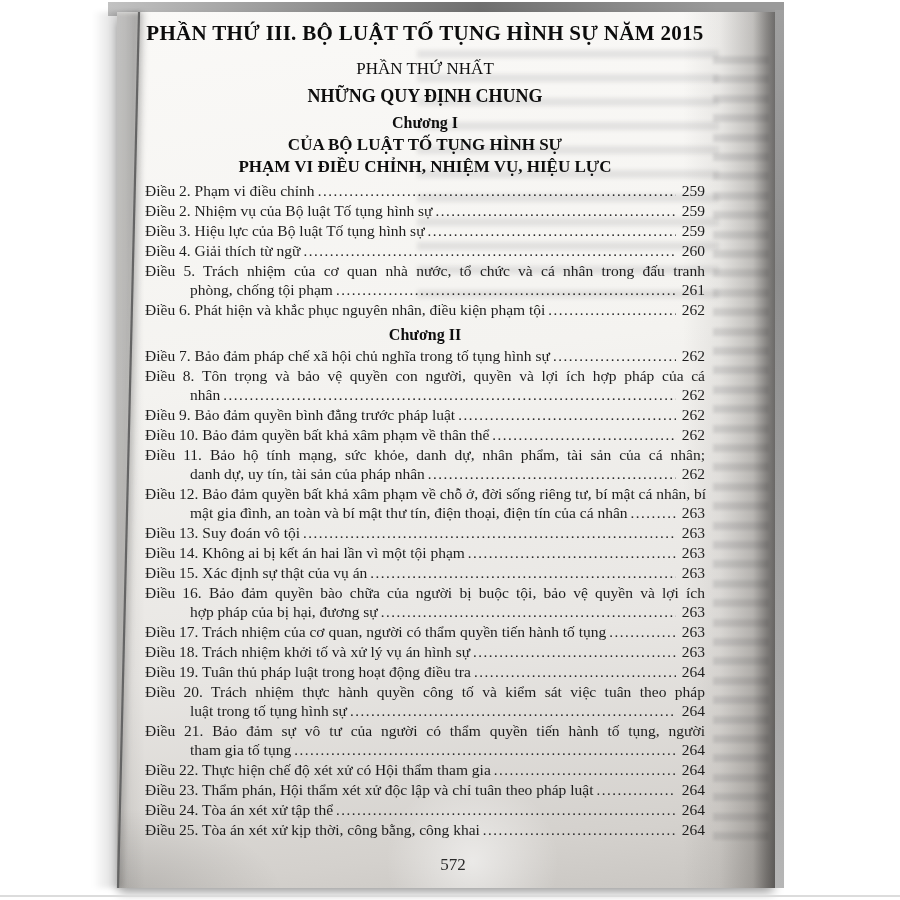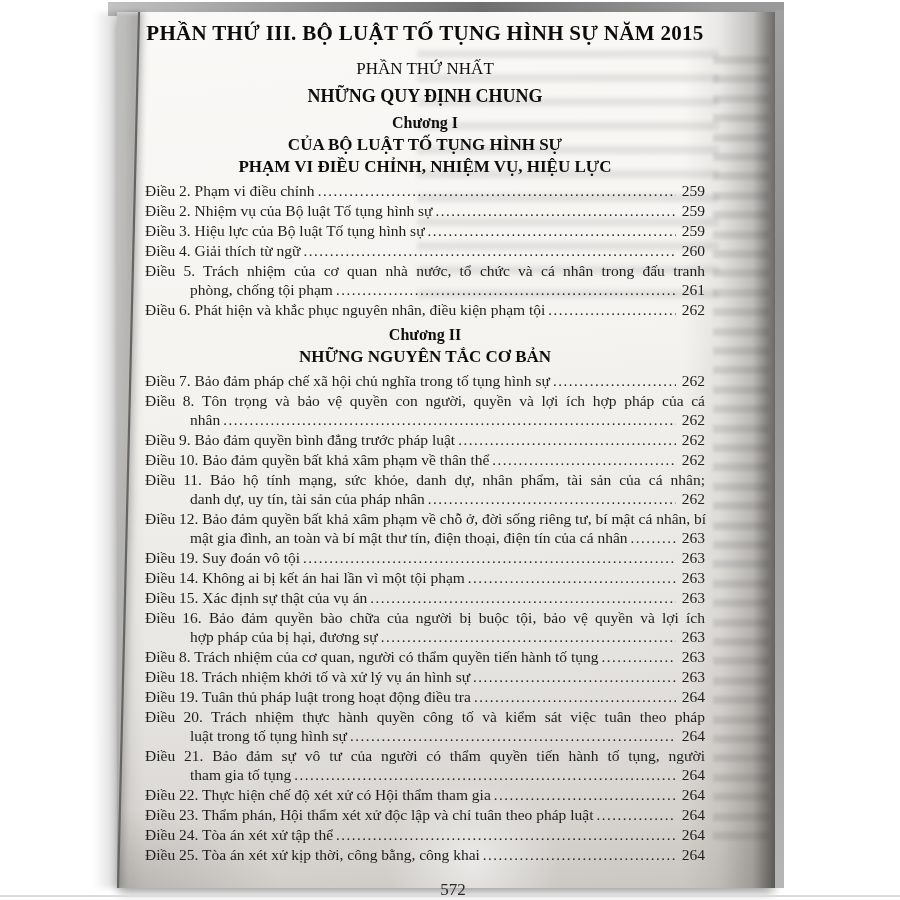--- a/index.html
+++ b/index.html
@@ -133,23 +133,20 @@
             </div>
             <div class="entry">
               <div class="line last">
                 <span class="txt">Điều 6. Phát hiện và khắc phục nguyên nhân, điều kiện phạm tội</span>
                 <span class="dots"></span>
                 <span class="num">262</span>
               </div>
             </div>
           </div>
           <div class="ch-label">Chương II</div>
-          <div class="ch-titles">
-            <div class="ch-title">NHỮNG NGUYÊN TẮC CƠ BẢN</div>
-          </div>
           <div class="entries">
             <div class="entry">
               <div class="line last">
                 <span class="txt">Điều 7. Bảo đảm pháp chế xã hội chủ nghĩa trong tố tụng hình sự</span>
                 <span class="dots"></span>
                 <span class="num">262</span>
               </div>
             </div>
             <div class="entry">
               <div class="line full"><span class="txt">Điều 8. Tôn trọng và bảo vệ quyền con người, quyền và lợi ích hợp pháp của cá</span></div>
@@ -184,21 +181,21 @@
             <div class="entry">
               <div class="line full"><span class="txt">Điều 12. Bảo đảm quyền bất khả xâm phạm về chỗ ở, đời sống riêng tư, bí mật cá nhân, bí</span></div>
               <div class="line last cont">
                 <span class="txt">mật gia đình, an toàn và bí mật thư tín, điện thoại, điện tín của cá nhân</span>
                 <span class="dots"></span>
                 <span class="num">263</span>
               </div>
             </div>
             <div class="entry">
               <div class="line last">
-                <span class="txt">Điều 19. Suy đoán vô tội</span>
+                <span class="txt">Điều 13. Suy đoán vô tội</span>
                 <span class="dots"></span>
                 <span class="num">263</span>
               </div>
             </div>
             <div class="entry">
               <div class="line last">
                 <span class="txt">Điều 14. Không ai bị kết án hai lần vì một tội phạm</span>
                 <span class="dots"></span>
                 <span class="num">263</span>
               </div>
@@ -213,21 +210,21 @@
             <div class="entry">
               <div class="line full"><span class="txt">Điều 16. Bảo đảm quyền bào chữa của người bị buộc tội, bảo vệ quyền và lợi ích</span></div>
               <div class="line last cont">
                 <span class="txt">hợp pháp của bị hại, đương sự</span>
                 <span class="dots"></span>
                 <span class="num">263</span>
               </div>
             </div>
             <div class="entry">
               <div class="line last">
-                <span class="txt">Điều 8. Trách nhiệm của cơ quan, người có thẩm quyền tiến hành tố tụng</span>
+                <span class="txt">Điều 17. Trách nhiệm của cơ quan, người có thẩm quyền tiến hành tố tụng</span>
                 <span class="dots"></span>
                 <span class="num">263</span>
               </div>
             </div>
             <div class="entry">
               <div class="line last">
                 <span class="txt">Điều 18. Trách nhiệm khởi tố và xử lý vụ án hình sự</span>
                 <span class="dots"></span>
                 <span class="num">263</span>
               </div>

